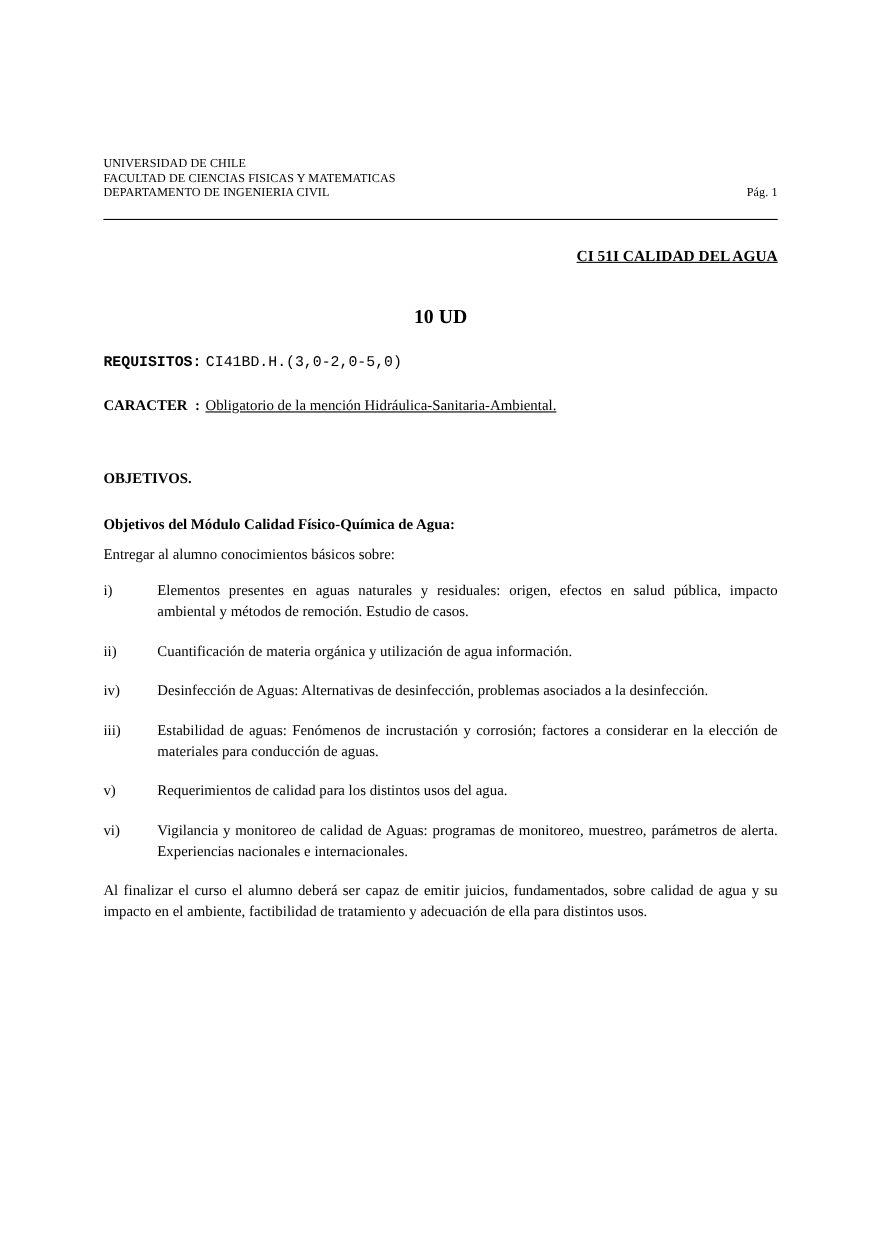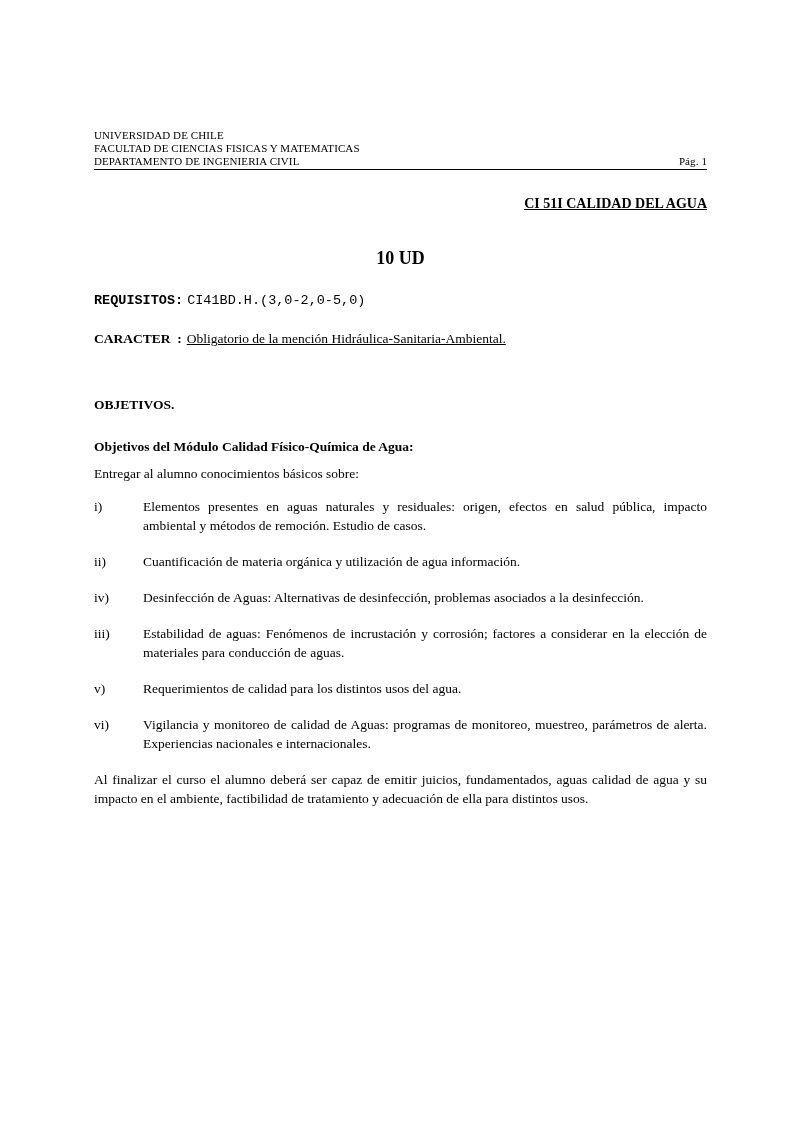--- a/index.html
+++ b/index.html
@@ -8,36 +8,36 @@
     width: 800px;
     height: 1132px;
     background: #ffffff;
     color: #000000;
     font-family: "Liberation Serif", serif;
     position: relative;
   }
   .content {
     position: absolute;
     left: 94px;
-    top: 129px;
+    top: 143px;
     width: 613px;
     font-size: 13.5px;
     line-height: 19px;
   }
   .doc-header {
     font-size: 11px;
     line-height: 13px;
     letter-spacing: 0.1px;
   }
   .header-row {
     display: flex;
     justify-content: space-between;
     align-items: flex-end;
     border-bottom: 1.2px solid #000;
-    padding-bottom: 1px;
+    padding-bottom: 17px;
   }
   .course-title {
     text-align: right;
     font-weight: bold;
     margin-top: 24px;
     font-size: 14px;
   }
   .course-title .u { text-decoration: underline; }
   .ud-line {
     text-align: center;
@@ -130,15 +130,15 @@
     <div class="objective-item">
       <span class="marker">v)</span>
       <span class="text">Requerimientos de calidad para los distintos usos del agua.</span>
     </div>
     <div class="objective-item">
       <span class="marker">vi)</span>
       <span class="text">Vigilancia y monitoreo de calidad de Aguas: programas de monitoreo, muestreo, parámetros de alerta.  Experiencias nacionales e internacionales.</span>
     </div>
   </div>
 
-  <div class="closing-para">Al finalizar el curso el alumno deberá ser capaz de emitir juicios, fundamentados, aguas calidad de agua y su impacto en el ambiente, factibilidad de tratamiento y adecuación de ella para distintos usos.</div>
+  <div class="closing-para">Al finalizar el curso el alumno deberá ser capaz de emitir juicios, fundamentados, sobre calidad de agua y su impacto en el ambiente, factibilidad de tratamiento y adecuación de ella para distintos usos.</div>
 
 </div>
 
 </body></html>

